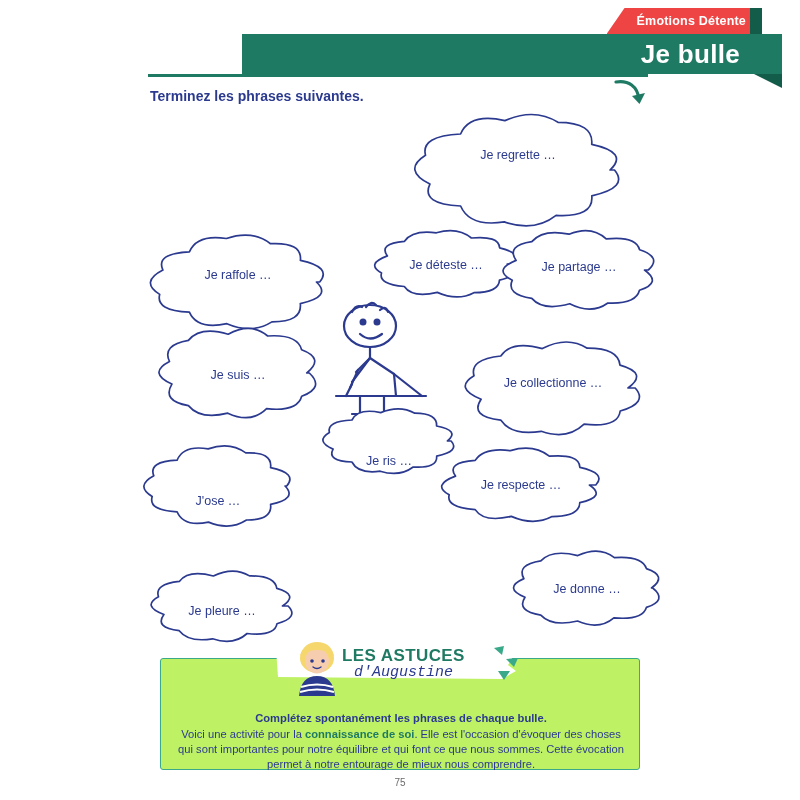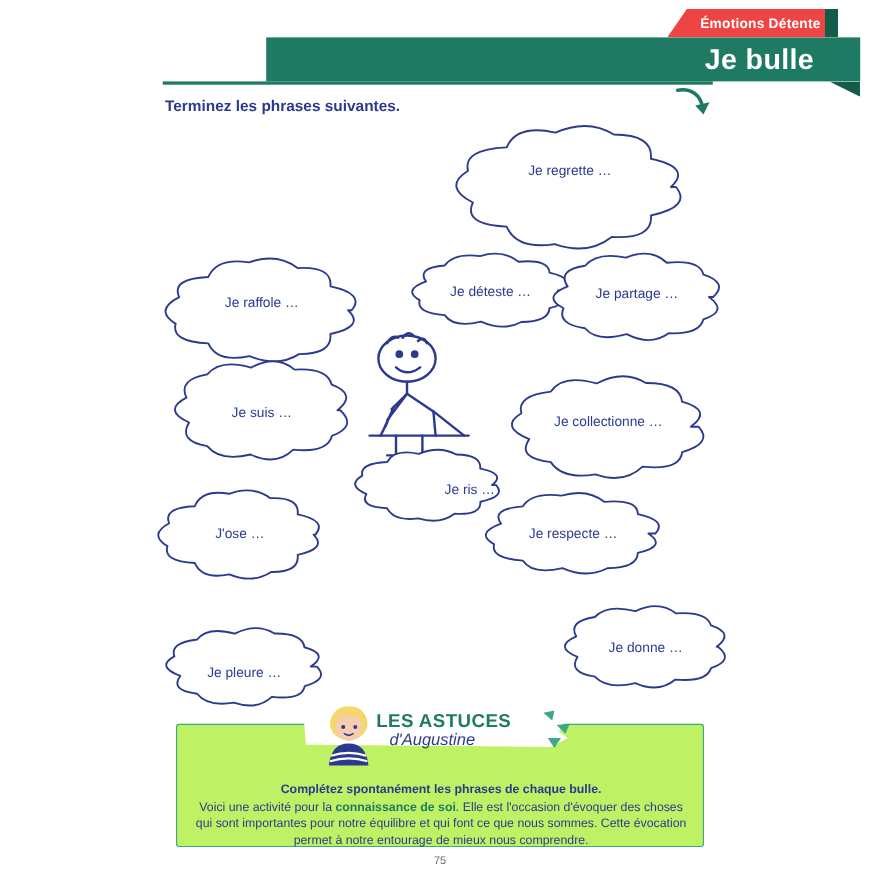--- a/index.html
+++ b/index.html
@@ -133,21 +133,21 @@
     color: #1f7a63;
     font-size: 17px;
     font-weight: 700;
     letter-spacing: .4px;
     display: block;
   }
   .tips-logo-sub {
     color: #2b3a8f;
     font-size: 15px;
     font-style: italic;
-    font-family: Liberation Sans, sans-serif;
+    font-family: Liberation Mono, monospace;
     display: block;
     margin-top: -2px;
     margin-left: 12px;
   }
   .mascot {
     position: absolute;
     left: 290px; top: 640px;
     width: 54px; height: 58px;
   }
   .tips-body {
@@ -266,27 +266,27 @@
     <div class="cloud" style="left: 472px; top: 344px; width: 162px; height: 88px;">
       <svg viewBox="0 0 162 88" width="162" height="88">
         <path d="M163.2 44.0 Q176.5 58.9 148.2 67.0 Q146.2 84.0 112.1 80.2 Q95.2 96.4 69.3 87.3 Q39.6 92.1 28.7 76.1 Q-2.7 72.6 9.1 55.2 Q-18.5 44.0 2.0 31.7 Q-2.7 15.4 28.8 12.0 Q39.6 -4.1 70.3 4.6 Q95.2 -8.4 115.2 4.2 Q146.2 4.0 148.0 21.1 Q176.5 29.1 156.0 44.0 Z" fill="#ffffff" stroke="#2b3a8f" stroke-width="1.7" stroke-linejoin="round"></path>
       </svg>
       <div class="cloud-label" style="top: 32px;">Je collectionne …</div>
     </div>
     <div class="cloud" style="left: 328px; top: 410px; width: 122px; height: 62px;">
       <svg viewBox="0 0 122 62" width="122" height="62">
         <path d="M123.1 31.0 Q132.3 41.3 108.7 46.1 Q109.7 58.6 85.2 57.0 Q71.6 67.2 52.2 61.2 Q30.1 64.2 23.9 52.0 Q-1.5 50.8 5.1 39.1 Q-13.3 31.0 1.4 22.4 Q-1.5 11.2 24.0 10.0 Q30.1 -2.2 52.7 2.6 Q71.6 -5.2 86.8 3.2 Q109.7 3.4 108.6 16.0 Q132.3 20.7 119.4 31.0 Z" fill="#ffffff" stroke="#2b3a8f" stroke-width="1.7" stroke-linejoin="round"></path>
       </svg>
-      <div class="cloud-label" style="top: 28px; text-align: right;">Je ris …</div>
+      <div class="cloud-label" style="top: 44px;">Je ris …</div>
     </div>
     <div class="cloud" style="left: 150px; top: 448px; width: 136px; height: 76px;">
       <svg viewBox="0 0 136 76" width="136" height="76">
         <path d="M135.0 38.0 Q147.8 50.8 120.6 56.4 Q122.5 72.3 96.5 72.0 Q79.8 82.9 58.5 74.1 Q33.5 79.3 27.1 63.8 Q-2.0 62.5 2.2 48.5 Q-15.2 38.0 3.8 27.7 Q-2.0 13.5 27.1 12.2 Q33.5 -3.3 58.2 0.9 Q79.8 -6.9 95.8 4.9 Q122.5 3.7 120.6 19.6 Q147.8 25.2 136.7 38.0 Z" fill="#ffffff" stroke="#2b3a8f" stroke-width="1.7" stroke-linejoin="round"></path>
       </svg>
-      <div class="cloud-label" style="top: 30px;">J'ose …</div>
+      <div class="cloud-label" style="top: 46px;">J'ose …</div>
     </div>
     <div class="cloud" style="left: 448px; top: 450px; width: 146px; height: 70px;">
       <svg viewBox="0 0 146 70" width="146" height="70">
         <path d="M141.4 35.0 Q158.8 46.7 131.8 52.6 Q131.6 66.4 104.1 66.6 Q85.7 76.2 63.3 66.4 Q35.8 72.8 27.2 59.6 Q-2.3 57.5 1.2 44.8 Q-16.5 35.0 7.5 26.1 Q-2.3 12.5 27.2 10.4 Q35.8 -2.8 62.4 0.6 Q85.7 -6.2 101.3 6.2 Q131.6 3.6 131.9 17.4 Q158.8 23.3 147.8 35.0 Z" fill="#ffffff" stroke="#2b3a8f" stroke-width="1.7" stroke-linejoin="round"></path>
       </svg>
       <div class="cloud-label" style="top: 28px;">Je respecte …</div>
     </div>
     <div class="cloud" style="left: 518px; top: 552px; width: 138px; height: 72px;">
       <svg viewBox="0 0 138 72" width="138" height="72">
         <path d="M134.7 36.0 Q150.0 48.1 128.4 55.4 Q124.3 68.4 95.9 65.8 Q81.0 78.4 59.6 69.0 Q33.9 75.0 22.8 63.1 Q-2.0 59.2 7.0 45.2 Q-15.4 36.0 5.9 26.6 Q-2.0 12.8 22.8 8.9 Q33.9 -3.0 59.8 3.6 Q81.0 -6.4 96.4 5.6 Q124.3 3.6 128.4 16.6 Q150.0 23.9 133.5 36.0 Z" fill="#ffffff" stroke="#2b3a8f" stroke-width="1.7" stroke-linejoin="round"></path>

